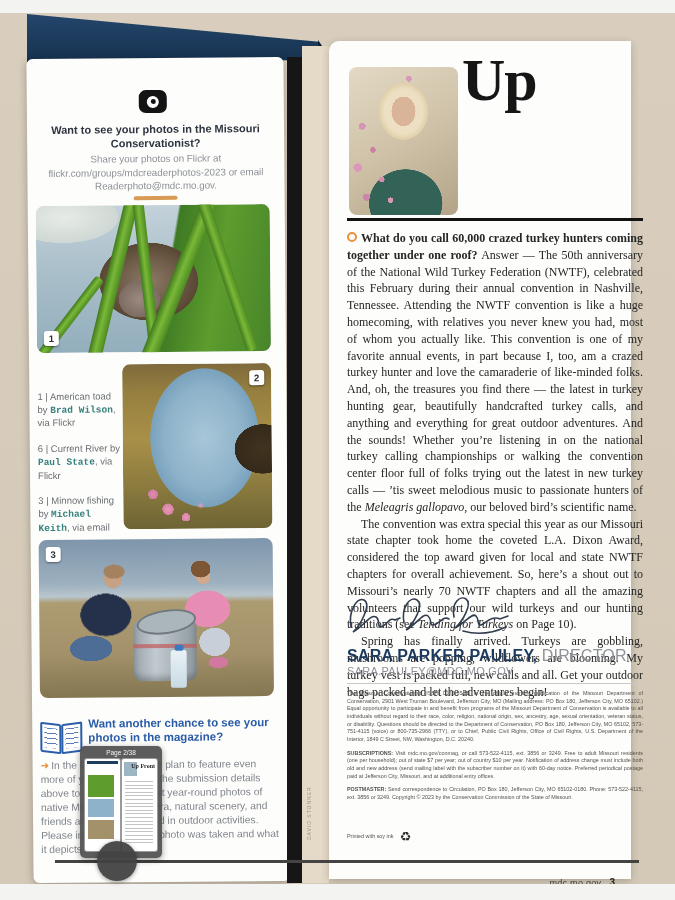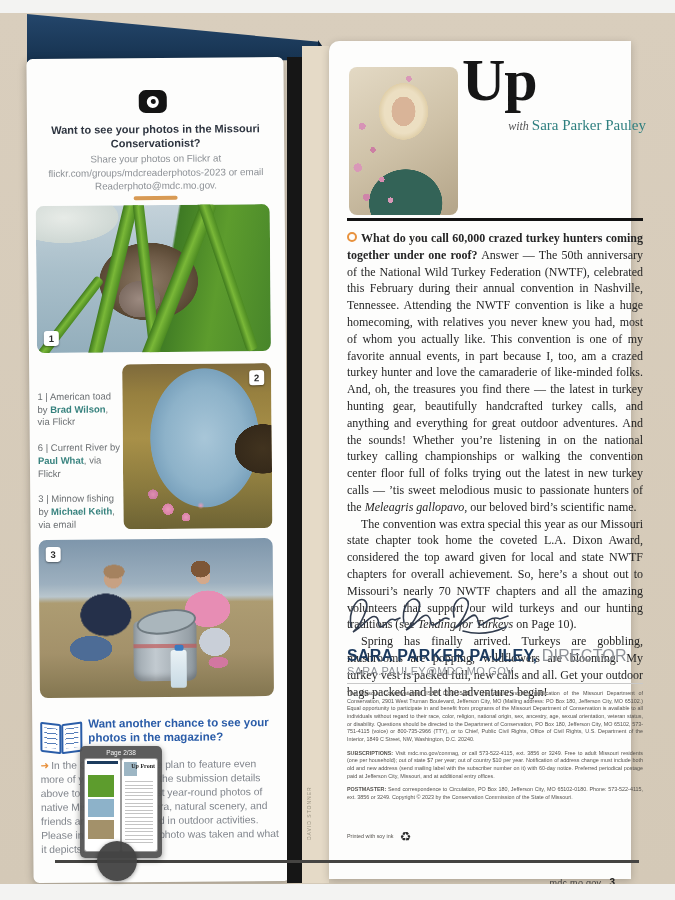--- a/index.html
+++ b/index.html
@@ -78,21 +78,21 @@
   .bucket::before{content:"";position:absolute;left:6%;top:-18%;width:88%;height:34%;
     background:#aab6bc;border:2px solid #6f7a80;border-radius:50%;transform:rotate(-8deg);}
   .bucket::after{content:"";position:absolute;left:0;top:38%;width:100%;height:4px;background:#c05a5a;opacity:.7;}
   .bottle{position:absolute;left:56%;top:70%;width:7%;height:24%;
     background:linear-gradient(#eaf2f6,#c8dae4);border-radius:3px;}
   .bottle::before{content:"";position:absolute;left:22%;top:-12%;width:56%;height:16%;background:#3a7ac0;border-radius:2px;}
 
   
   .caption-col{position:absolute;left:8px;top:332px;width:84px;}
   .caption{font-size:9.5px;line-height:1.34;color:#6b6f72;margin-bottom:13px;}
-  .cap-name{color:#37827e;font-weight:bold;}
+  .cap-name{color:#37827e;font-weight:bold;font-family:Liberation Mono, monospace;}
 
   
   .book-icon{position:absolute;left:8px;top:662px;width:42px;height:32px;}
   .book-icon .pg{position:absolute;top:2px;width:17px;height:26px;background:#fff;border:2px solid #2a5da8;border-radius:2px;}
   .book-icon .pg.l{left:0;transform:skewY(7deg);}
   .book-icon .pg.r{right:0;transform:skewY(-7deg);}
   .book-icon .pg i{position:absolute;left:2px;right:2px;top:3px;bottom:3px;display:block;
     background:repeating-linear-gradient(180deg,#2a5da8 0 1px,rgba(0,0,0,0) 1px 5px);opacity:.8;}
   .more-heading{position:absolute;left:56px;top:658px;width:188px;
     font-size:11.5px;font-weight:bold;color:#2a5ca8;line-height:1.25;}
@@ -193,21 +193,21 @@
       <div class="blade b1"></div>
       <div class="blade b2"></div>
       <div class="blade b3"></div>
       <div class="blade b4"></div>
       <div class="blade b5"></div>
       <div class="badge" style="left:7px;bottom:7px;">1</div>
     </div>
 
     <div class="caption-col">
       <div class="caption"><span>1 | American toad by </span><span class="cap-name">Brad Wilson</span><span>, via Flickr</span></div>
-      <div class="caption"><span>6 | Current River by </span><span class="cap-name">Paul What</span><span>, via Flickr</span></div>
+      <div class="caption"><span>6 | Current River by </span><span class="cap-name">Paul State</span><span>, via Flickr</span></div>
       <div class="caption"><span>3 | Minnow fishing by </span><span class="cap-name">Michael Keith</span><span>, via email</span></div>
     </div>
 
     <div class="photo p2">
       <div class="badge" style="right:7px;top:7px;">2</div>
     </div>
 
     <div class="photo p3">
       <div class="boy"></div>
       <div class="girl"></div>
@@ -231,23 +231,20 @@
   </div>
 
   <div class="spine"></div>
   <div class="gutter"></div>
   <div class="v-credit">DAVID STONNER</div>
 
   <div class="right-page">
     <div class="portrait"></div>
     <div class="title-block">
       <div class="title-line">Up</div>
-      <div class="with-line">
-        <span class="with-word">with</span><span>Sara Parker Pauley</span>
-      </div>
     </div>
     <div class="title-rule"></div>
 
     <div class="article">
       <p><span class="o-ring"></span><span class="lead-bold">What do you call 60,000 crazed turkey hunters coming together under one roof?</span><span> Answer — The 50th anniversary of the National Wild Turkey Federation (NWTF), celebrated this February during their annual convention in Nashville, Tennessee. Attending the NWTF convention is like a huge homecoming, with relatives you never knew you had, most of whom you actually like. This convention is one of my favorite annual events, in part because I, too, am a crazed turkey hunter and love the camaraderie of like-minded folks. And, oh, the treasures you find there — the latest in turkey hunting gear, beautifully handcrafted turkey calls, and anything and everything for great outdoor adventures. And the sounds! Whether you’re listening in on the national turkey calling championships or walking the convention center floor full of folks trying out the latest in new turkey calls — ’tis sweet melodious music to passionate hunters of the </span><span class="it">Meleagris gallopavo</span><span>, our beloved bird’s scientific name.</span></p>
       <p class="ind"><span>The convention was extra special this year as our Missouri state chapter took home the coveted L.A. Dixon Award, considered the top award given for local and state NWTF chapters for overall achievement. So, here’s a shout out to Missouri’s nearly 70 NWTF chapters and all the amazing volunteers that support our wild turkeys and our hunting traditions (see </span><span class="it">Tending for Turkeys</span><span> on Page 10).</span></p>
       <p class="ind">Spring has finally arrived. Turkeys are gobbling, mushrooms are popping, wildflowers are blooming. My turkey vest is packed full, new calls and all. Get your outdoor bags packed and let the adventures begin!</p>
     </div>
 
     <div class="signature">

